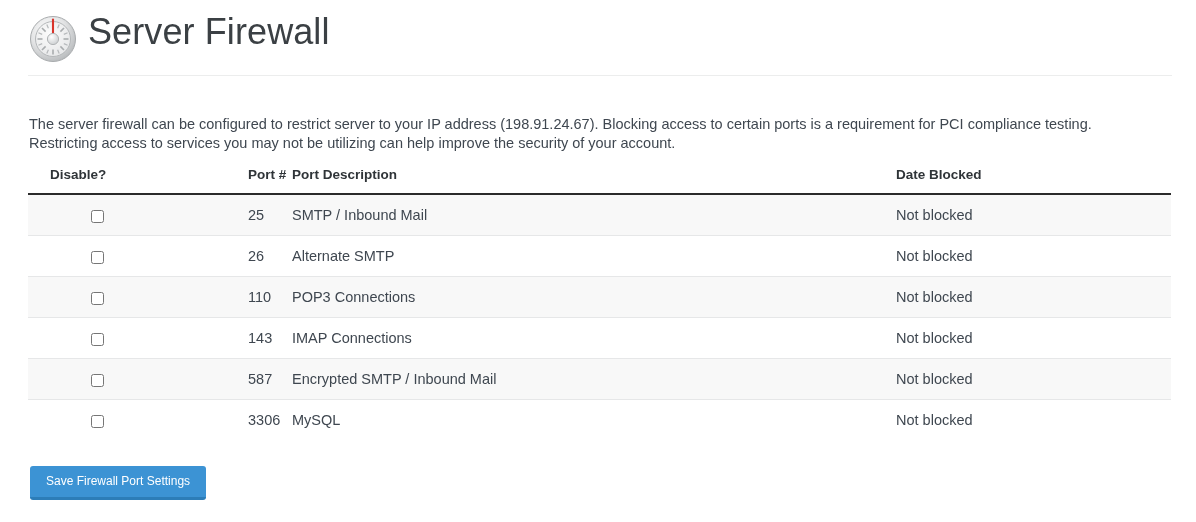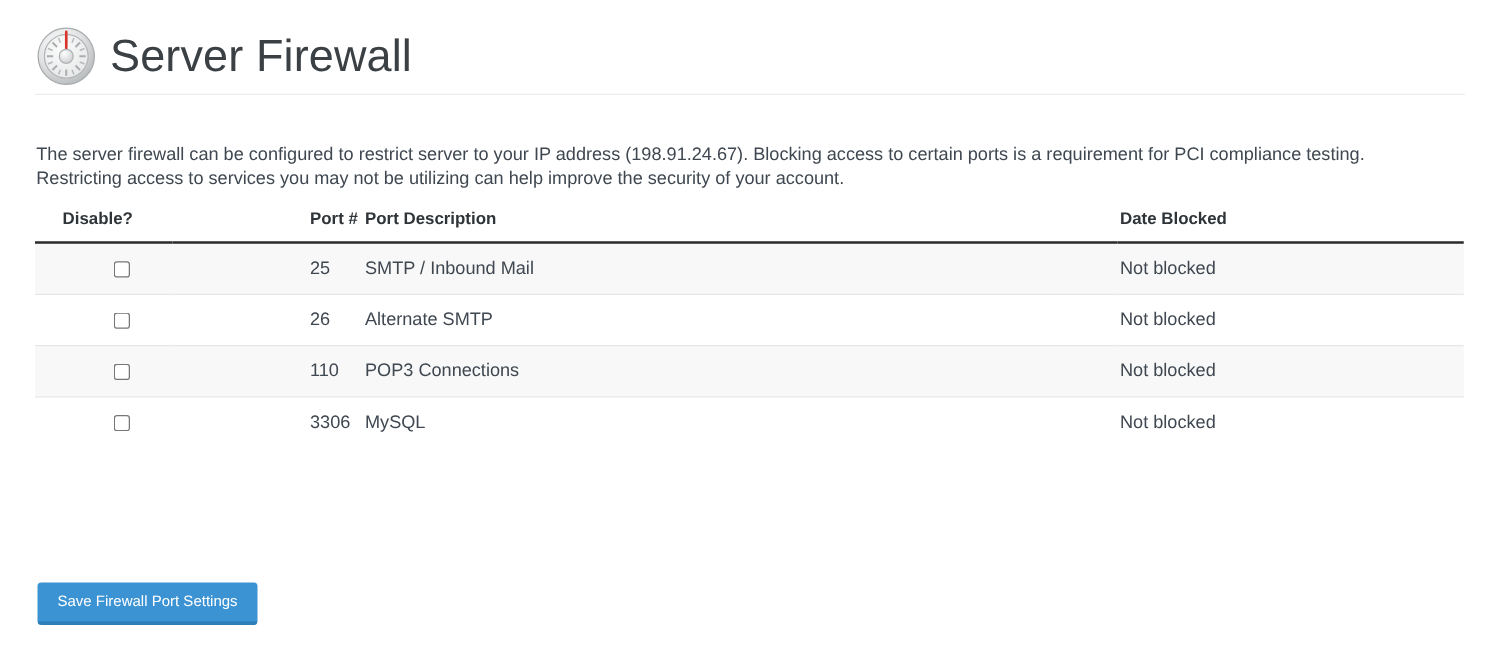--- a/index.html
+++ b/index.html
@@ -25,21 +25,21 @@
   
   .page-header {
     position: absolute;
     left: 28px;
     top: 14px;
     width: 1144px;
     height: 62px;
     border-bottom: 1px solid #eceded;
     box-sizing: border-box;
     display: flex;
-    align-items: center;
+    align-items: flex-start;
   }
 
   .gauge-icon {
     width: 50px;
     height: 50px;
     flex: 0 0 50px;
     margin-right: 10px;
     display: block;
   }
 
@@ -229,20 +229,32 @@
           <td class="cell-date">Not blocked</td>
         </tr>
         <tr>
           <td class="cell-check"><input type="checkbox" class="fw-checkbox" style=""></td>
           <td class="cell-port">110</td>
           <td class="cell-desc">POP3 Connections</td>
           <td class="cell-date">Not blocked</td>
         </tr>
         <tr>
           <td class="cell-check"><input type="checkbox" class="fw-checkbox" style=""></td>
+          <td class="cell-port">143</td>
+          <td class="cell-desc">IMAP Connections</td>
+          <td class="cell-date">Not blocked</td>
+        </tr>
+        <tr>
+          <td class="cell-check"><input type="checkbox" class="fw-checkbox" style=""></td>
+          <td class="cell-port">587</td>
+          <td class="cell-desc">Encrypted SMTP / Inbound Mail</td>
+          <td class="cell-date">Not blocked</td>
+        </tr>
+        <tr>
+          <td class="cell-check"><input type="checkbox" class="fw-checkbox" style=""></td>
           <td class="cell-port">3306</td>
           <td class="cell-desc">MySQL</td>
           <td class="cell-date">Not blocked</td>
         </tr>
       </tbody>
   </table>
 
   <button class="save-btn" type="button">Save Firewall Port Settings</button>
 
 </div>

